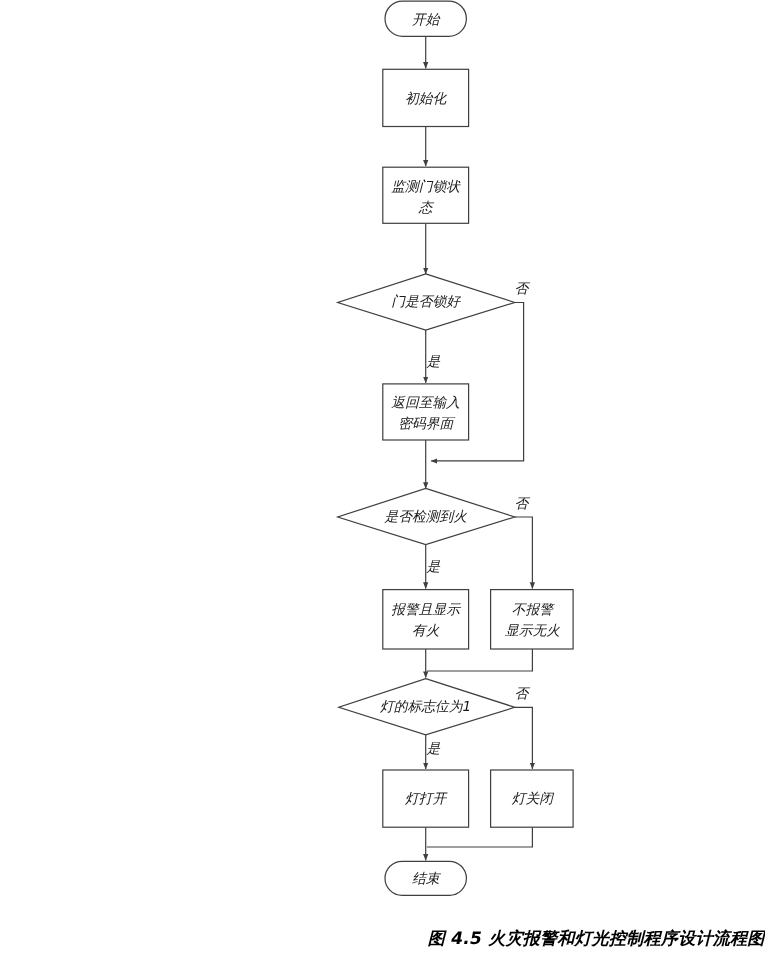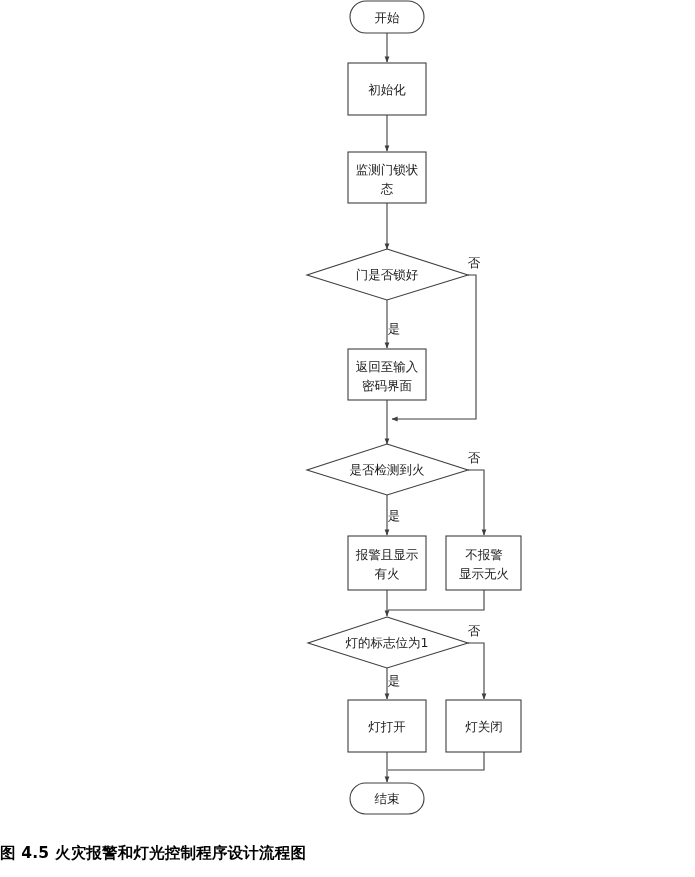--- a/index.html
+++ b/index.html
@@ -14,20 +14,21 @@
     color: #000000;
     overflow: hidden;
     position: relative;
   }
   #flow-root {
     position: absolute;
     left: 0;
     top: 0;
     width: 695px;
     height: 877px;
+    font-style: italic;
   }
   svg#flowchart {
     display: block;
     width: 695px;
     height: 830px;
   }
   .node-shape {
     fill: #ffffff;
     stroke: #3f3f3f;
     stroke-width: 1.1;
@@ -49,21 +50,21 @@
     font-size: 12.5px;
     fill: #1a1a1a;
     text-anchor: middle;
     dominant-baseline: middle;
   }
   .caption {
     position: absolute;
     left: 0;
     top: 843px;
     width: 695px;
-    text-align: left;
+    text-align: right;
     font-family: "DejaVu Sans", "Liberation Sans", sans-serif;
     font-size: 15.5px;
     font-weight: bold;
     color: #000000;
     letter-spacing: 0.2px;
   }
 </style>
 </head>
 <body>
 

